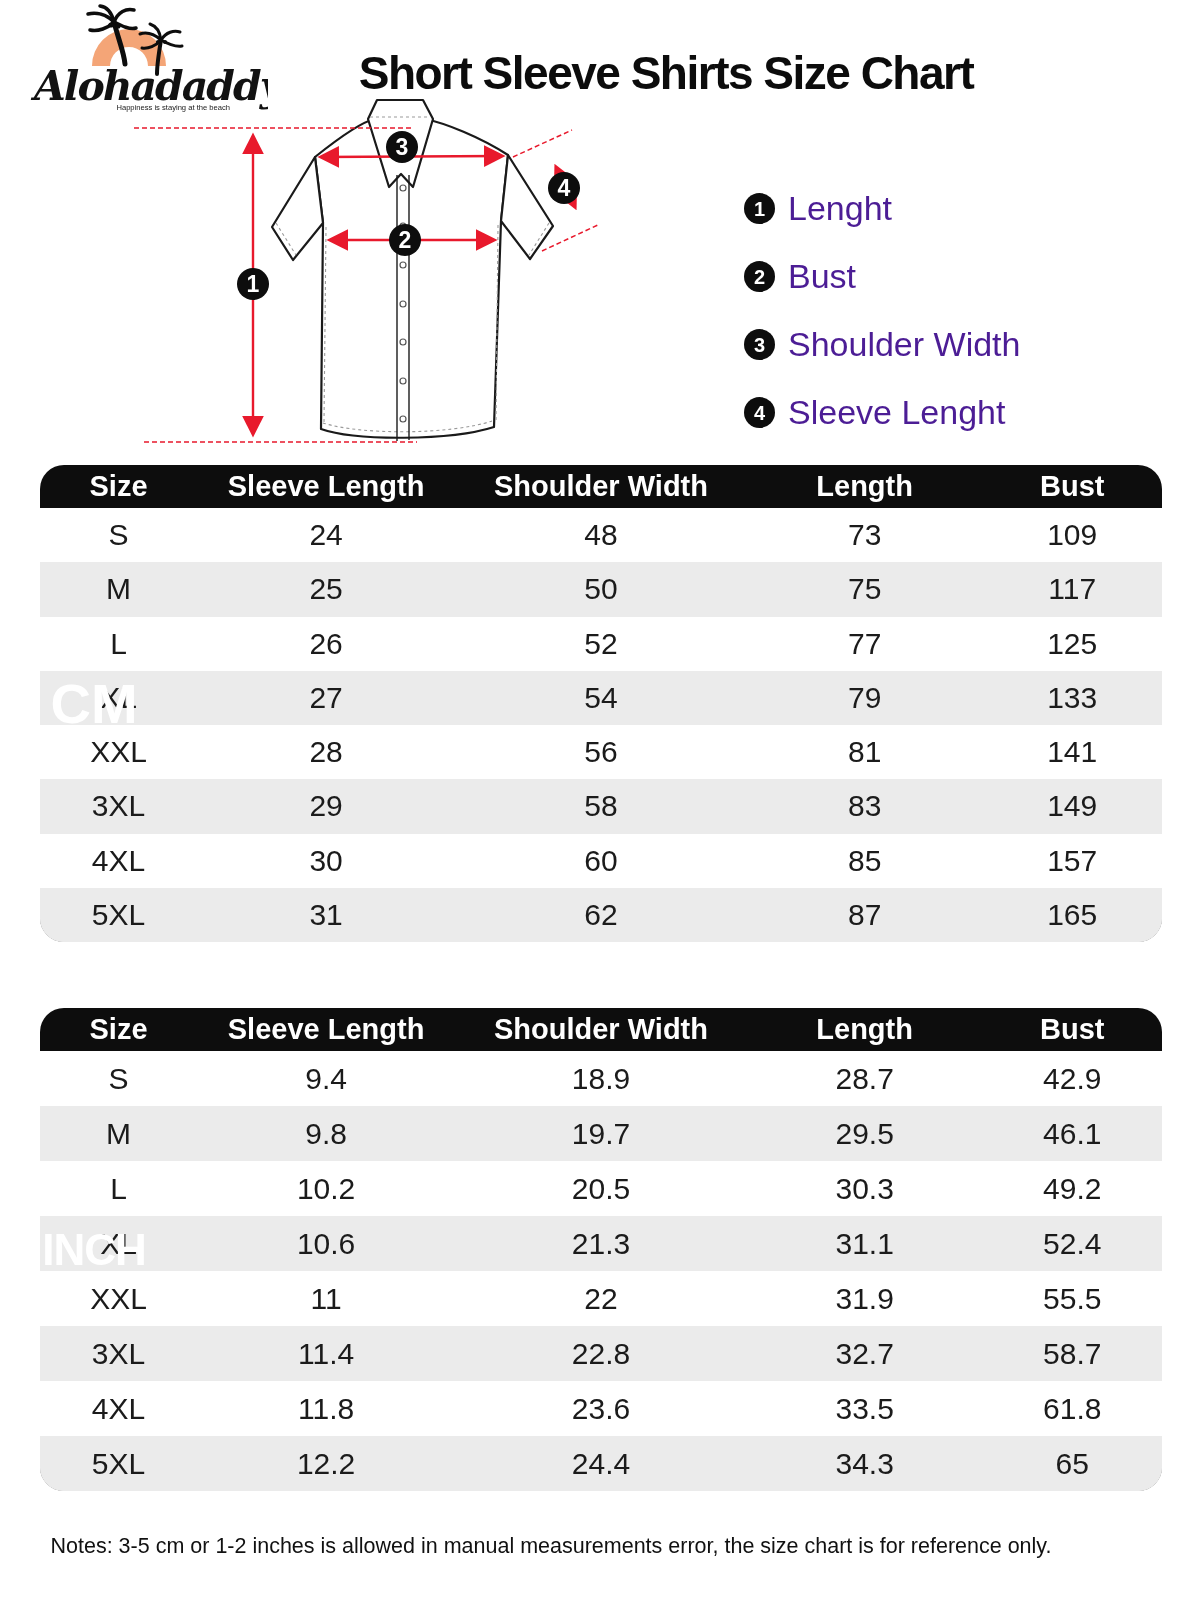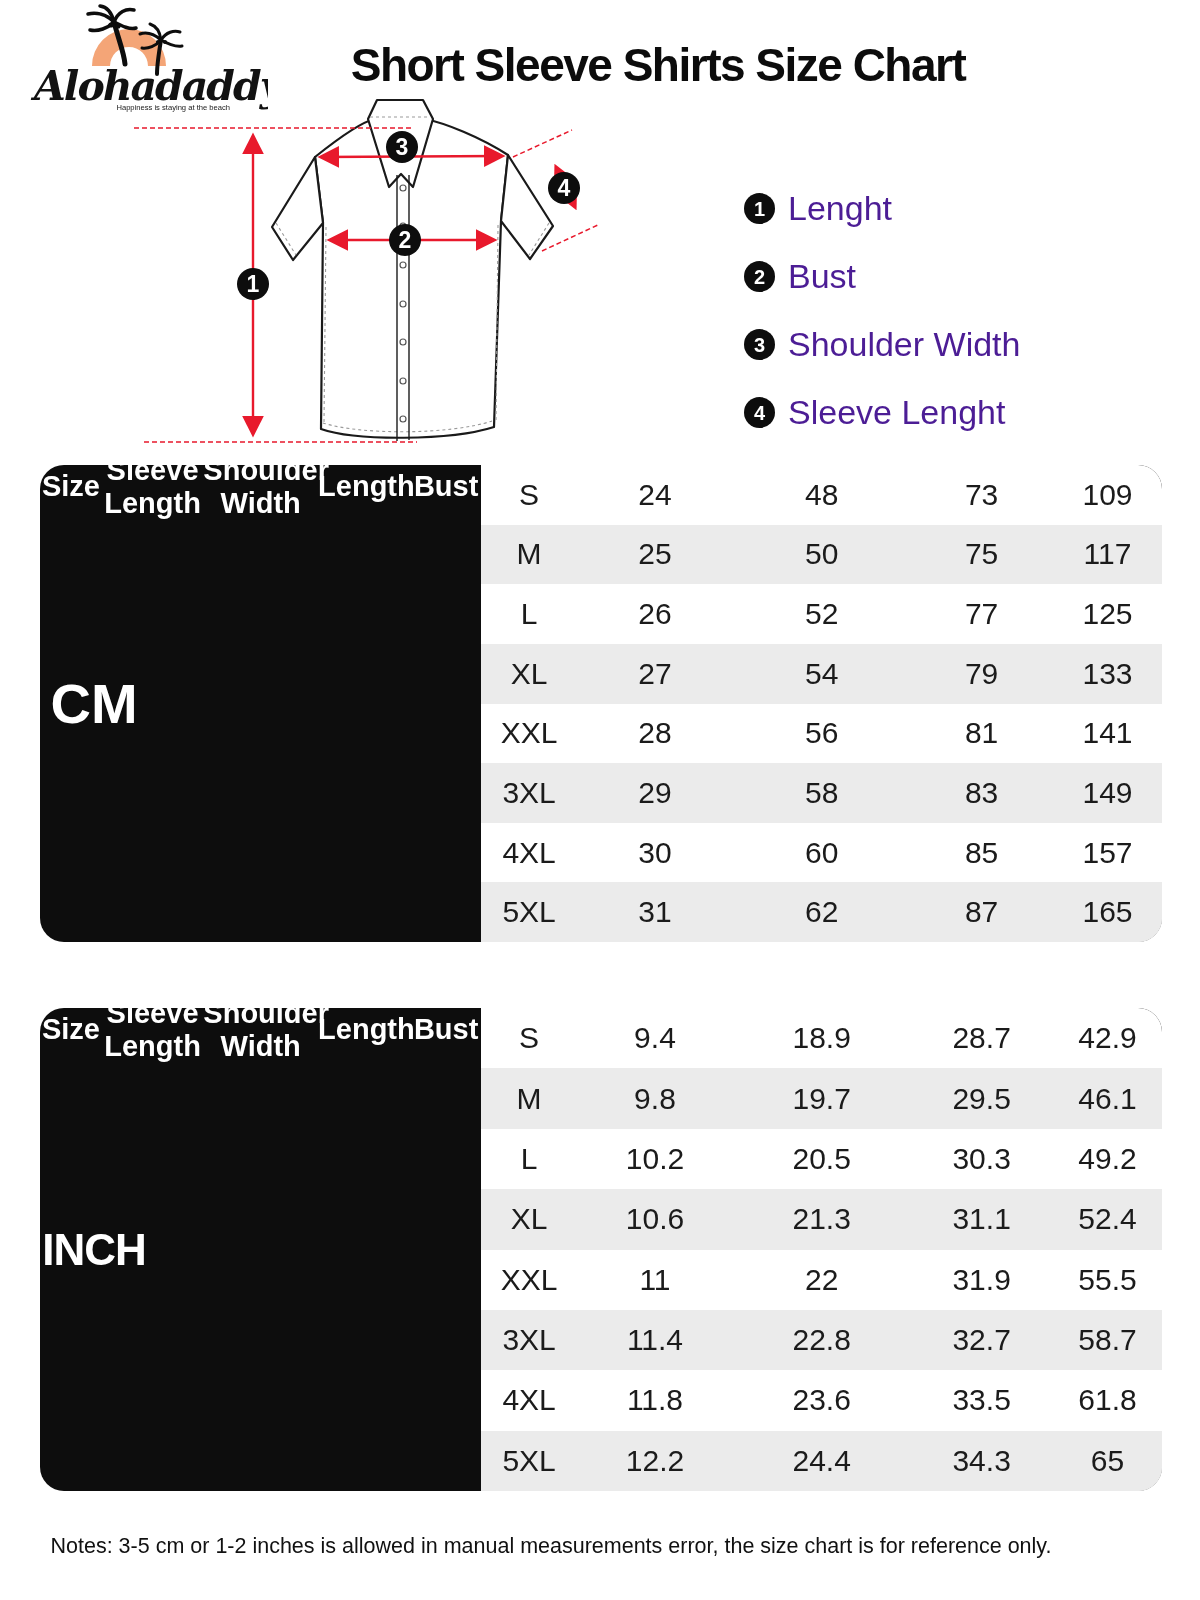--- a/index.html
+++ b/index.html
@@ -3,21 +3,21 @@
 <meta charset="utf-8">
 <style>
   html,body{margin:0;padding:0}
   body{
     width:1200px;height:1600px;position:relative;background:#ffffff;
     font-family:"Liberation Sans",sans-serif;color:#141414;overflow:hidden;
   }
   
   .logo{position:absolute;left:28px;top:4px;width:240px;height:115px}
   .page-title{
-    position:absolute;left:280px;top:34px;width:748px;margin:4px;
+    position:absolute;left:280px;top:34px;width:748px;margin:12px;
     font-size:46px;font-weight:bold;letter-spacing:-1.5px;text-align:center;color:#0c0c0c;
   }
   
   .diagram{position:absolute;left:130px;top:95px;width:470px;height:360px}
   .legend{position:absolute;left:744px;top:189px;display:flex;flex-direction:column;gap:29px}
   .legend-item{display:flex;align-items:center;gap:13px}
   .badge{
     width:31px;height:31px;border-radius:50%;background:#0d0d0d;color:#fff;
     display:flex;align-items:center;justify-content:center;
     font-size:20px;font-weight:bold;line-height:1;flex:0 0 31px;
@@ -30,21 +30,21 @@
   }
   .size-table.cm{top:465px;height:477px}
   .size-table.inch{top:1008px;height:483px}
   .unit{
     position:absolute;left:0;top:0;bottom:0;width:108px;
     display:flex;align-items:center;justify-content:center;
     color:#ffffff;font-weight:bold;border-radius:24px;
   }
   .cm .unit{font-size:56px}
   .inch .unit{font-size:44px;letter-spacing:-1px}
-  .grid{height:100%;display:flex;flex-direction:row}
+  .grid{height:100%;display:flex;flex-direction:column}
   .thead{height:43px;flex:0 0 43px;display:flex;align-items:center;color:#ffffff;font-weight:bold;font-size:29px}
   .tbody{flex:1;display:flex;flex-direction:column;background:#ffffff}
   .trow{flex:1;display:flex;align-items:center;font-size:30px;color:#1b1b1b}
   .trow:nth-of-type(even){background:#ebebeb}
   .hc,.tc{text-align:center}
   .c1{width:14%}.c2{width:23%}.c3{width:26%}.c4{width:21%}.c5{width:16%}
   
   .notes{position:absolute;left:0;top:1534px;width:1102px;text-align:center;font-size:21.5px;color:#111}
 </style>
 </head>

